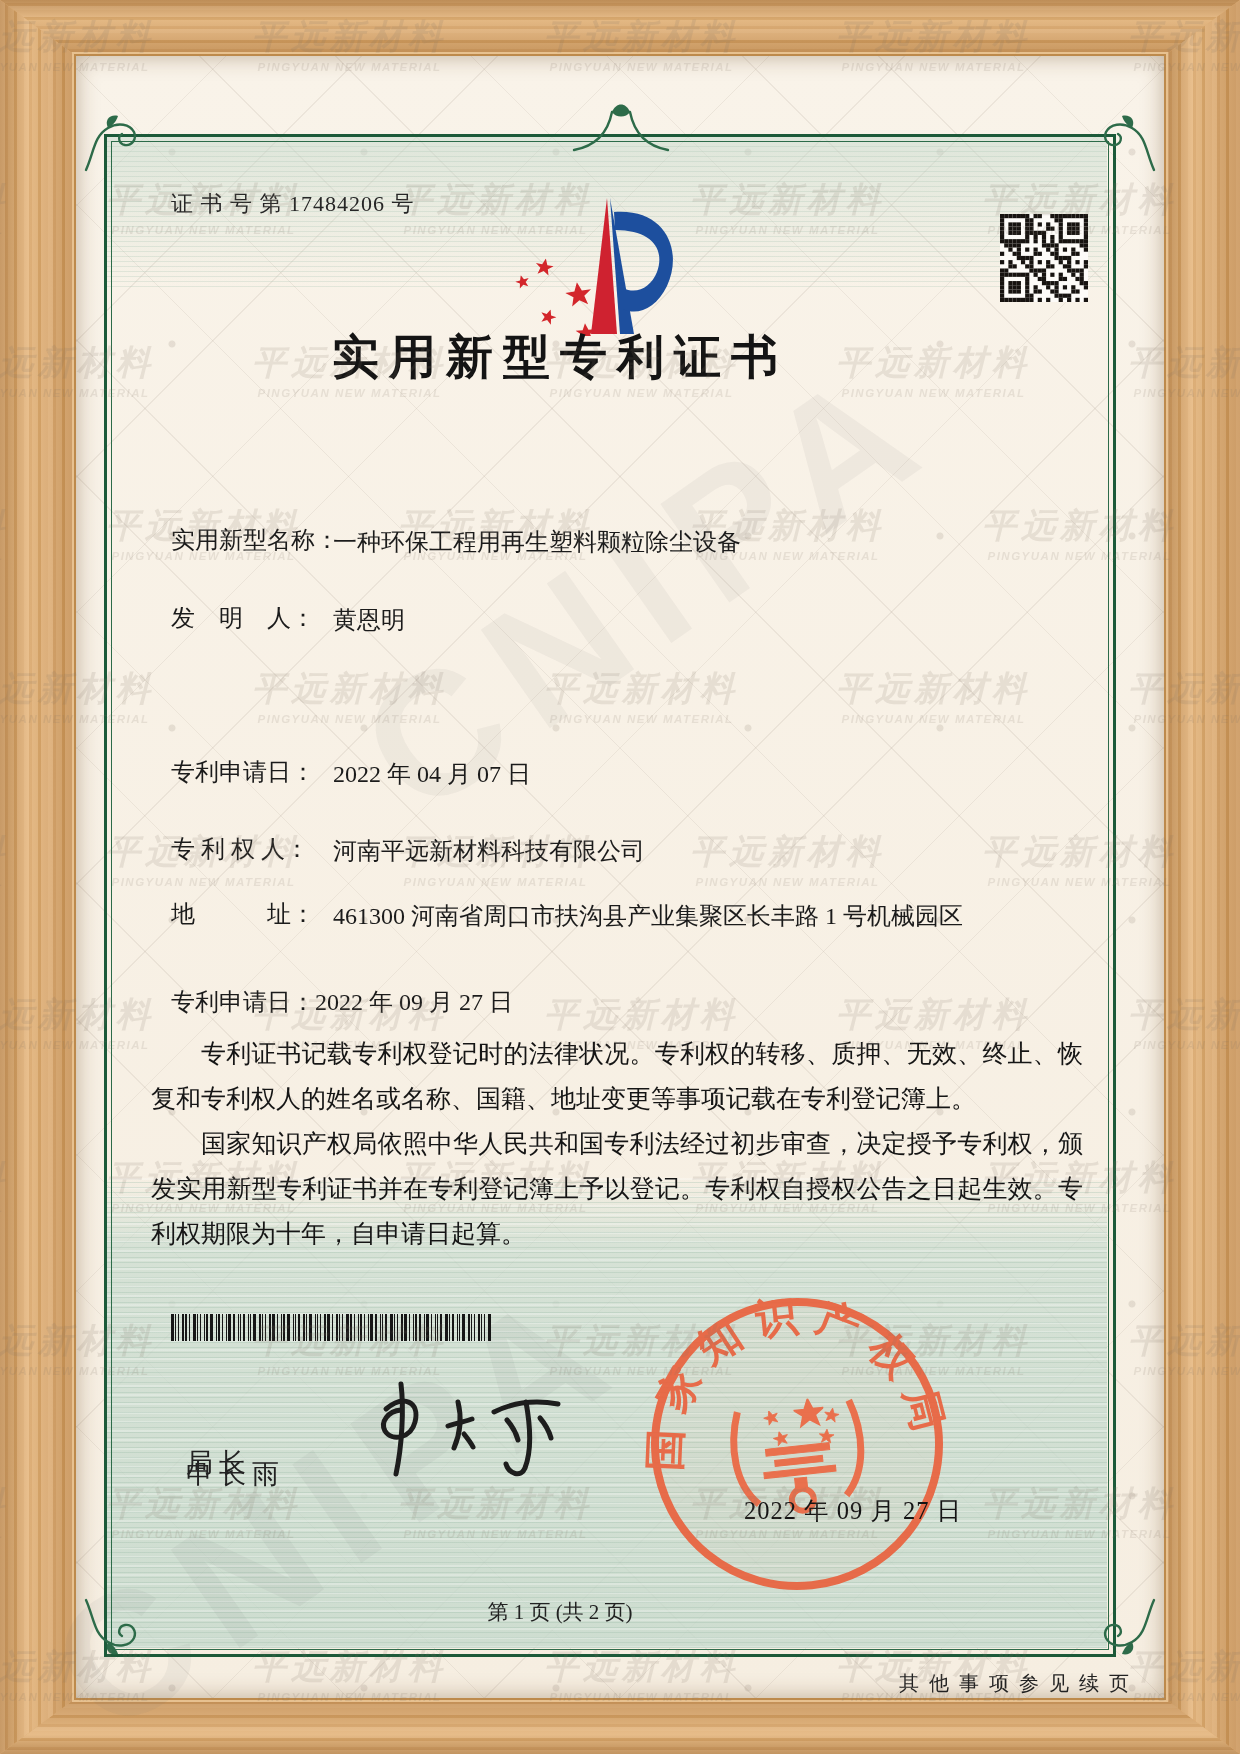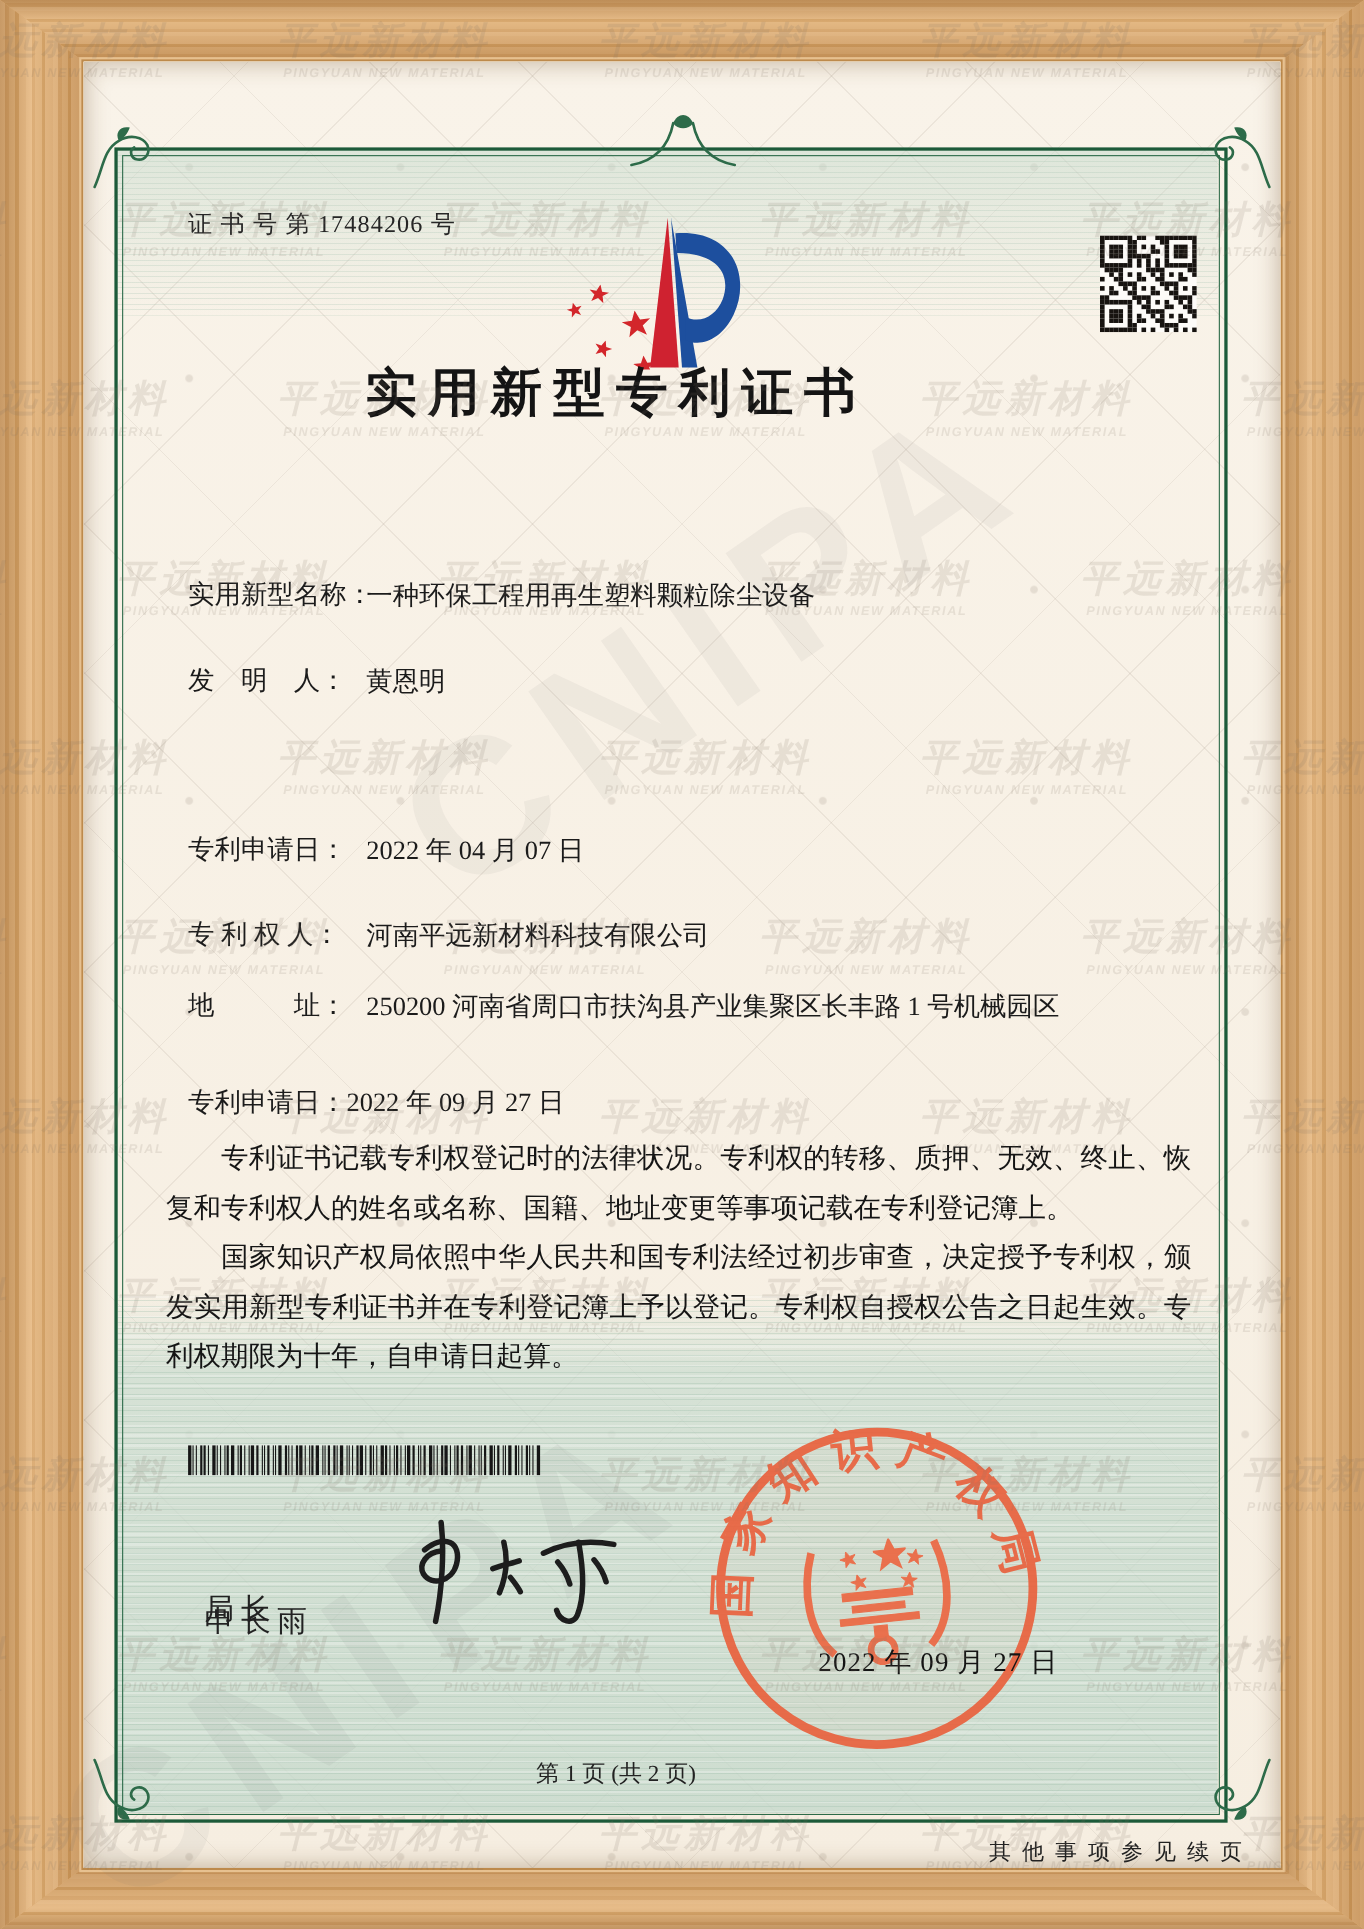--- a/index.html
+++ b/index.html
@@ -413,21 +413,21 @@
     <div class="field f4">
         <span class="field-label">专利申请日：</span>
         <span class="field-value">2022 年 04 月 07 日</span>
       </div>
     <div class="field f5">
         <span class="field-label">专 利 权 人：</span>
         <span class="field-value">河南平远新材料科技有限公司</span>
       </div>
     <div class="field f6">
         <span class="field-label">地　　　址：</span>
-        <span class="field-value">250200 河南省周口市扶沟县产业集聚区长丰路 1 号机械园区</span>
+        <span class="field-value">461300 河南省周口市扶沟县产业集聚区长丰路 1 号机械园区</span>
       </div>
 
     <div class="grant-row">
       <span class="field-label">专利申请日：</span>
       <span>2022 年 09 月 27 日</span>
     </div>
 
     <div class="paras">
       <p>专利证书记载专利权登记时的法律状况。专利权的转移、质押、无效、终止、恢复和专利权人的姓名或名称、国籍、地址变更等事项记载在专利登记簿上。</p>
       <p>国家知识产权局依照中华人民共和国专利法经过初步审查，决定授予专利权，颁发实用新型专利证书并在专利登记簿上予以登记。专利权自授权公告之日起生效。专利权期限为十年，自申请日起算。</p>

